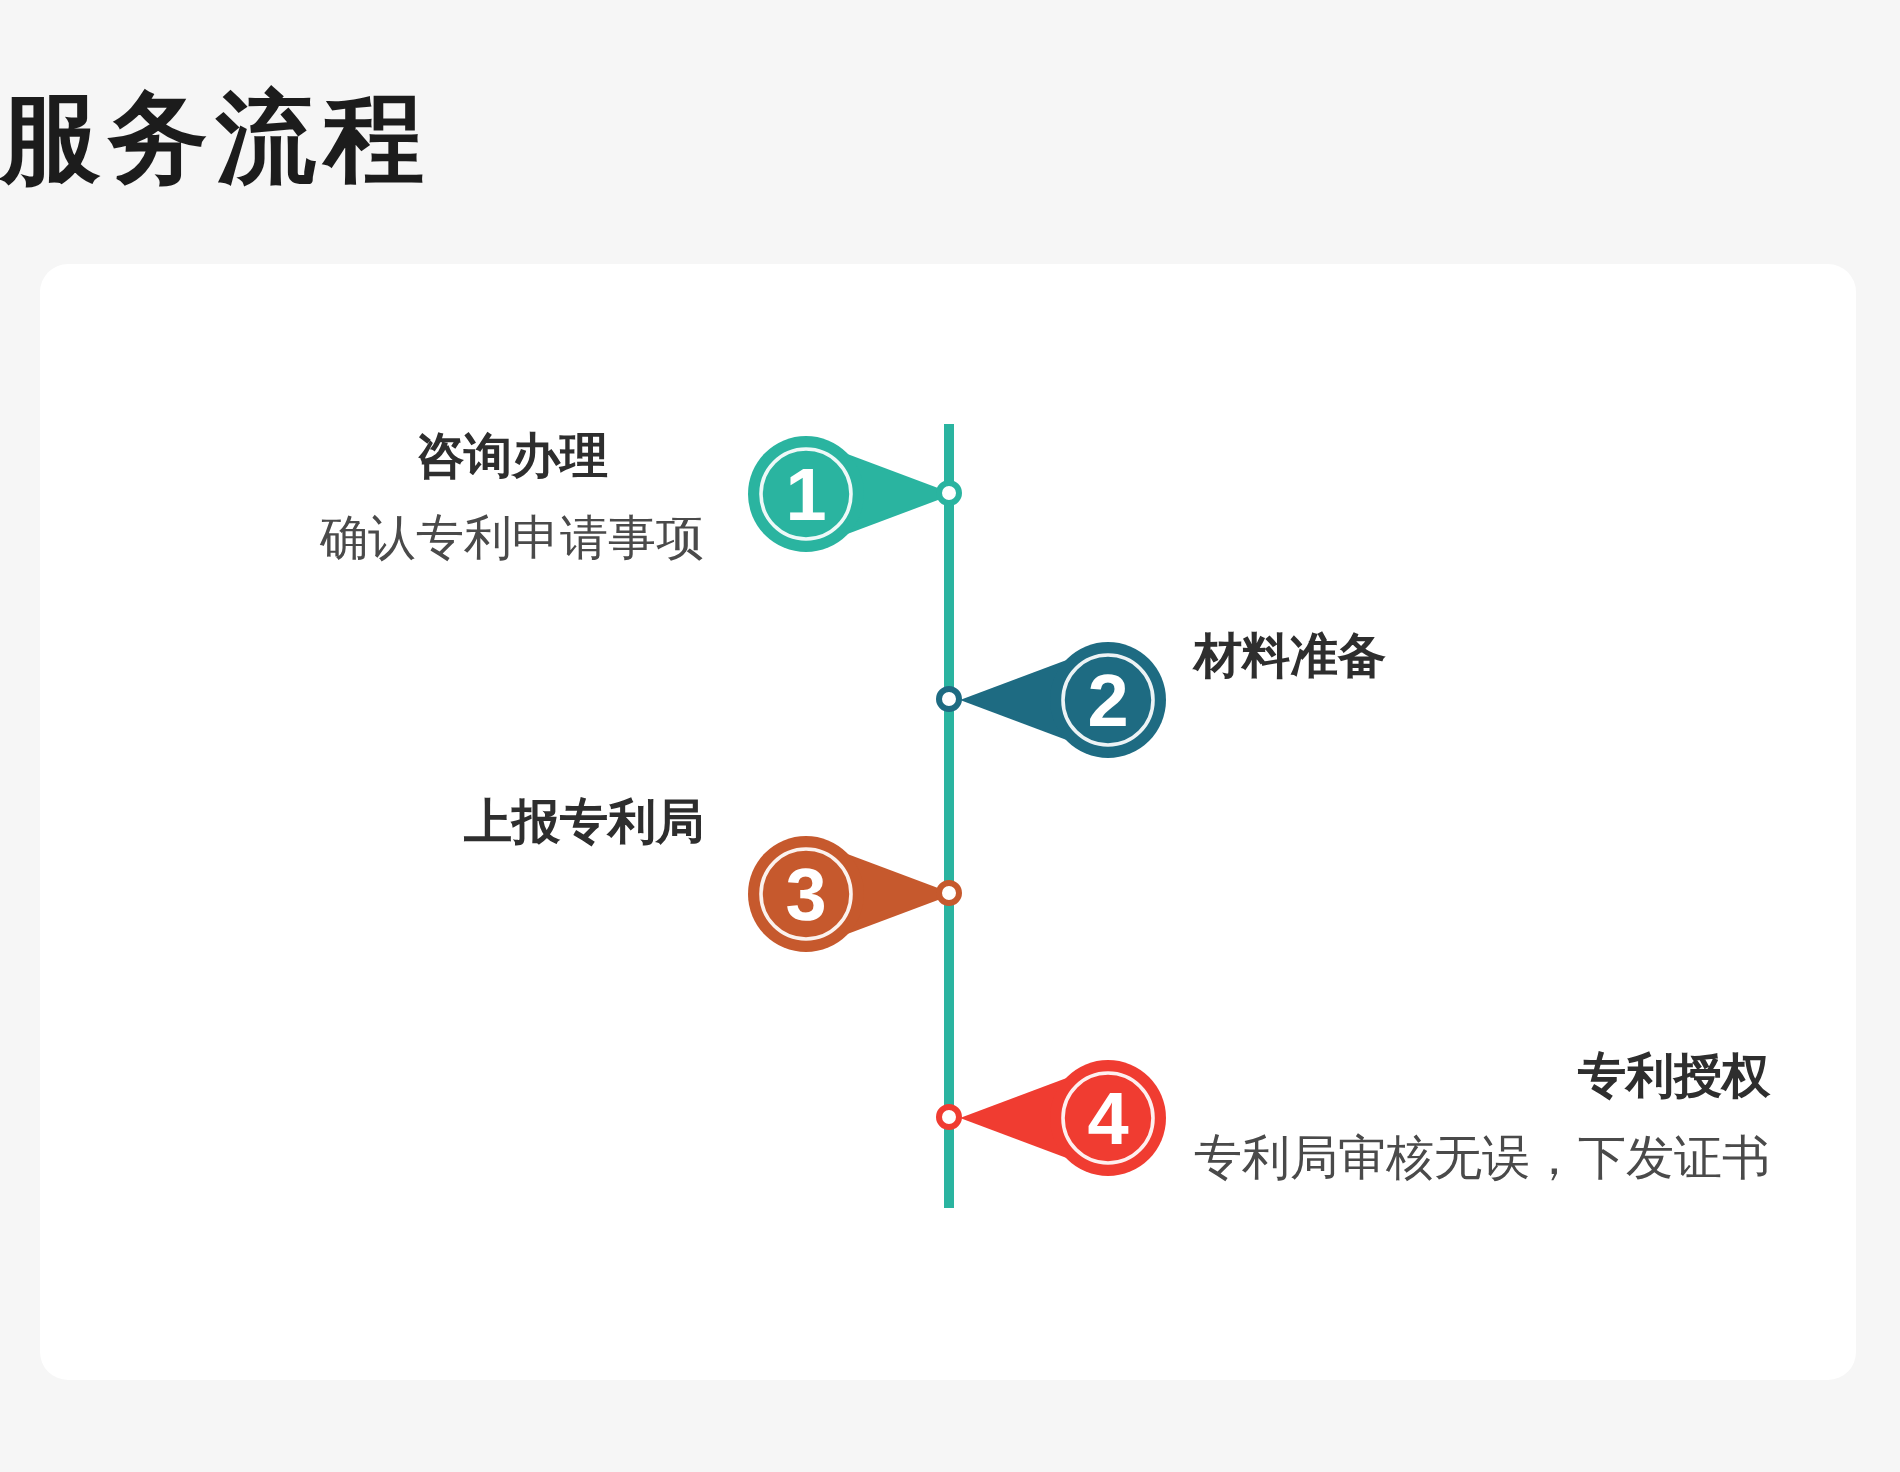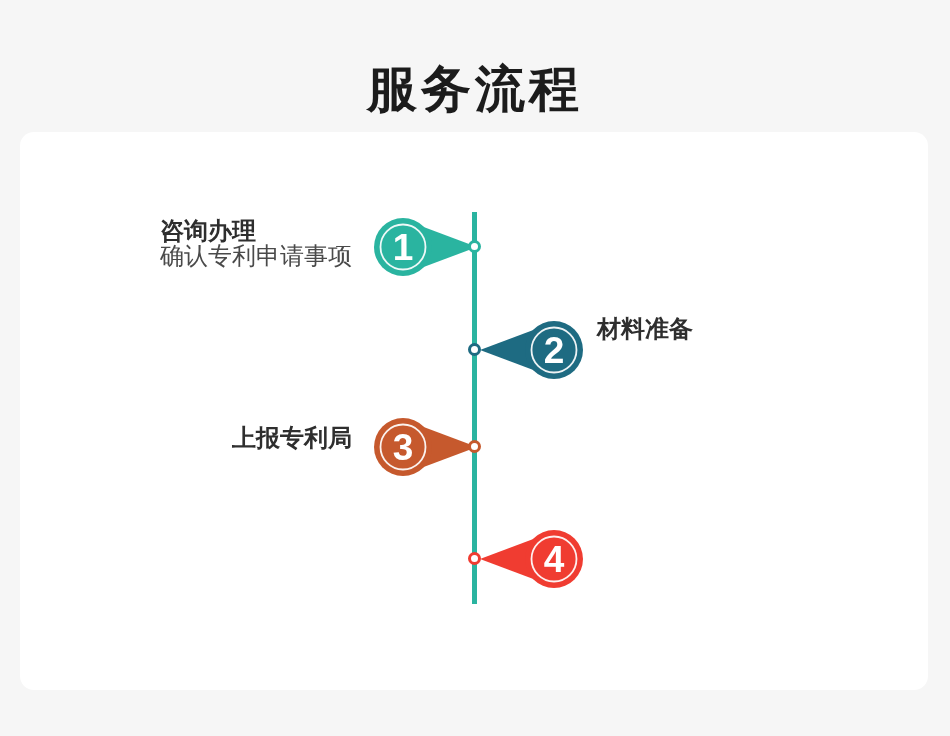--- a/index.html
+++ b/index.html
@@ -7,26 +7,25 @@
     width: 950px; height: 736px;
     background: #f6f6f6;
     font-family: "Liberation Sans", sans-serif;
     overflow: hidden;
   }
   #stage { position: relative; width: 950px; height: 736px; }
 
   .page-title {
     position: absolute;
     top: 36px; left: 0; width: 100%;
-    text-align: center;
+    text-align: left;
     font-size: 50px;
     font-weight: 600;
     letter-spacing: 4px;
     color: #1c1c1c;
-    margin-top: 20px;
   }
 
   .card {
     position: absolute;
     left: 20px; top: 132px;
     width: 908px; height: 558px;
     background: #ffffff;
     border-radius: 14px;
   }
 
@@ -53,31 +52,31 @@
   .marker .ring { fill: none; stroke: #ffffff; stroke-width: 1.8; opacity: 0.92; }
   .marker .num {
     fill: #ffffff;
     font-family: "Liberation Sans", sans-serif;
     font-size: 37px;
     font-weight: bold;
     text-anchor: middle;
   }
 
   .step-text { position: absolute; z-index: 2; }
-  .step-text.align-right { text-align: left; }
+  .step-text.align-right { text-align: center; font-family: Liberation Mono, monospace; }
   .step-text.align-left { text-align: right; }
   .step-title {
     font-size: 24px;
     font-weight: bold;
     color: #2e2e2e;
     line-height: 24px;
     white-space: nowrap;
   }
   .step-desc {
-    margin-top: 0;
+    margin-top: 16px;
     font-size: 24px;
     color: #4a4a4a;
     line-height: 26px;
     white-space: nowrap;
   }
 </style>
 </head>
 <body>
 
 <div id="stage">
@@ -104,31 +103,35 @@
     <div class="step-title">材料准备</div>
   </div>
   <svg class="marker" style="left: 474px; top: 318px; --c: #1e6b82;" width="110" height="64" viewBox="0 0 110 64">
     <path class="tail" d="M62,11 Q30,23 6,32 Q30,41 62,53 Z"></path>
     <circle class="bubble" cx="80" cy="32" r="29"></circle>
     <circle class="ring" cx="80" cy="32" r="22.5"></circle>
     <text class="num" x="80" y="45">2</text>
   </svg>
   <div class="node" style="left: 468px; top: 343px; --c: #1e6b82;"></div>
 
-  <div class="step-text align-right" style="top:426px; right:598px;">
+  <div class="step-text align-right" style="top:402px; right:598px;">
     <div class="step-title">上报专利局</div>
   </div>
   <svg class="marker" style="left: 373px; top: 415px; --c: #c6592d;" width="110" height="64" viewBox="0 0 110 64">
     <path class="tail" d="M48,11 Q80,23 104,32 Q80,41 48,53 Z"></path>
     <circle class="bubble" cx="30" cy="32" r="29"></circle>
     <circle class="ring" cx="30" cy="32" r="22.5"></circle>
     <text class="num" x="30" y="45">3</text>
   </svg>
   <div class="node" style="left: 468px; top: 440px; --c: #c6592d;"></div>
 
+  <div class="step-text align-left" style="top:527px; left:597px;">
+    <div class="step-title">专利授权</div>
+    <div class="step-desc">专利局审核无误，下发证书</div>
+  </div>
   <svg class="marker" style="left: 474px; top: 527px; --c: #f03c31;" width="110" height="64" viewBox="0 0 110 64">
     <path class="tail" d="M62,11 Q30,23 6,32 Q30,41 62,53 Z"></path>
     <circle class="bubble" cx="80" cy="32" r="29"></circle>
     <circle class="ring" cx="80" cy="32" r="22.5"></circle>
     <text class="num" x="80" y="45">4</text>
   </svg>
   <div class="node" style="left: 468px; top: 552px; --c: #f03c31;"></div>
 
 </div>
 

